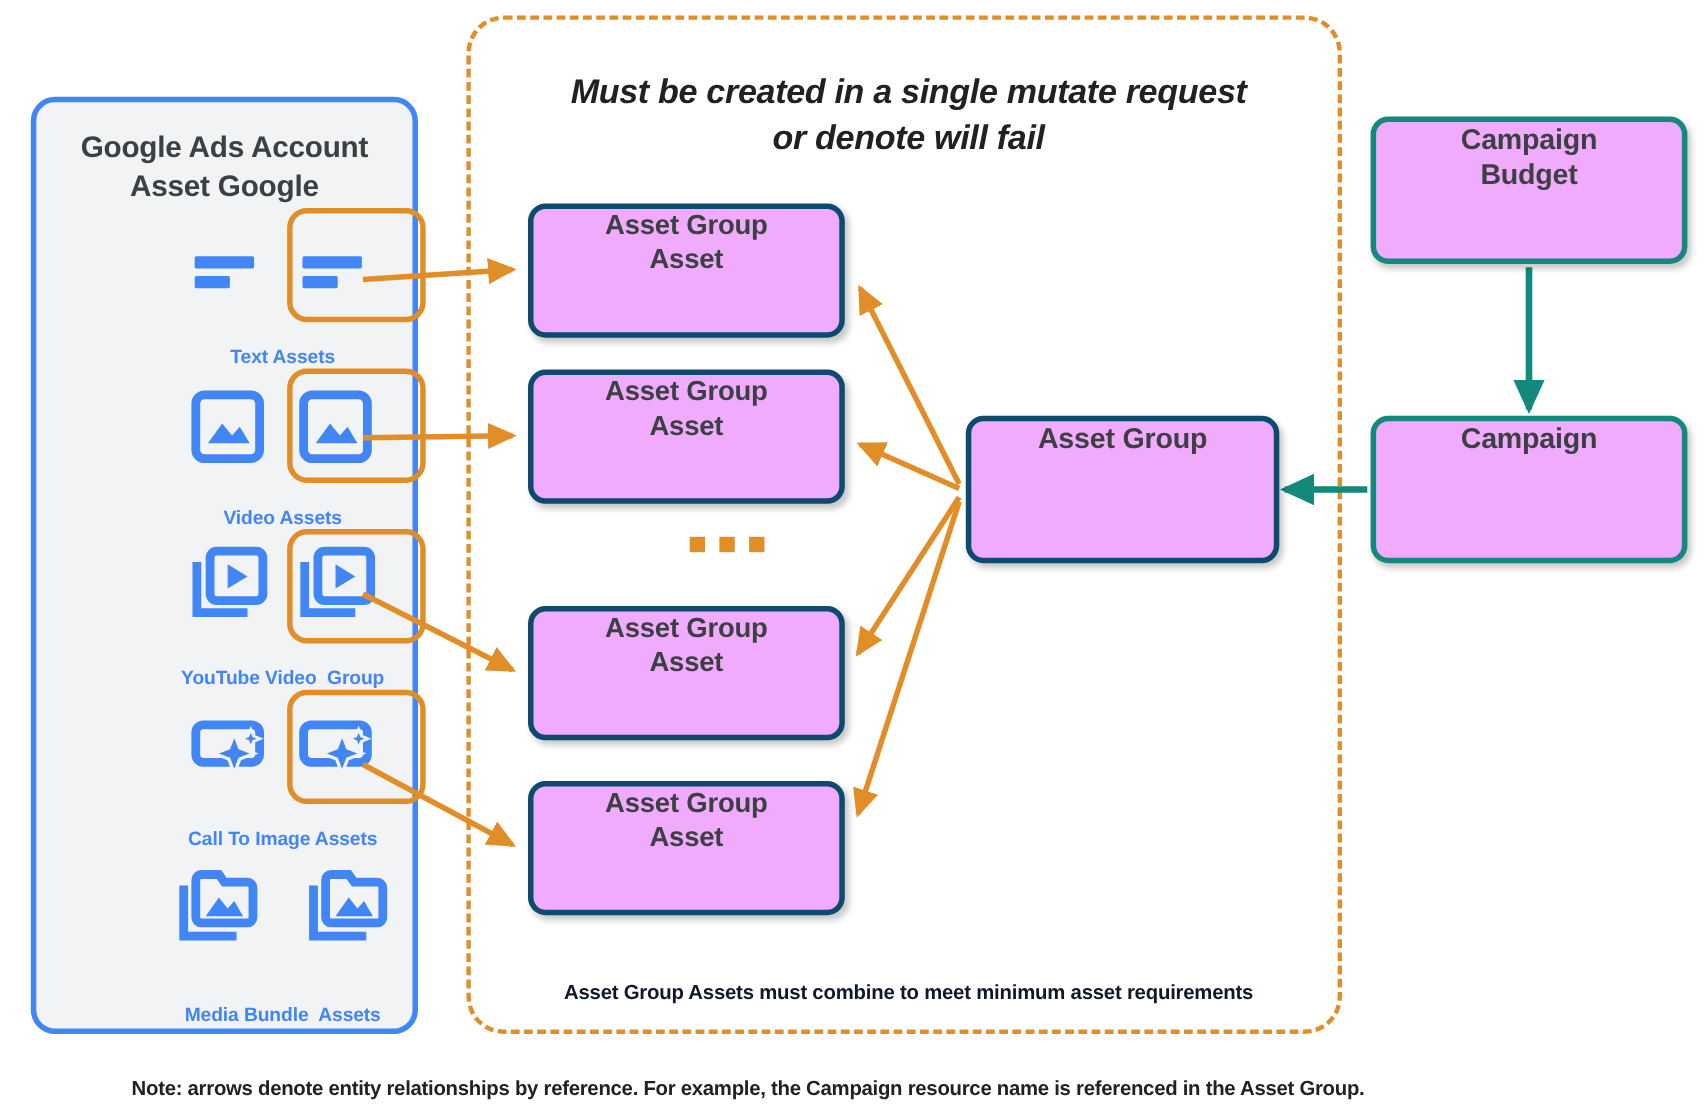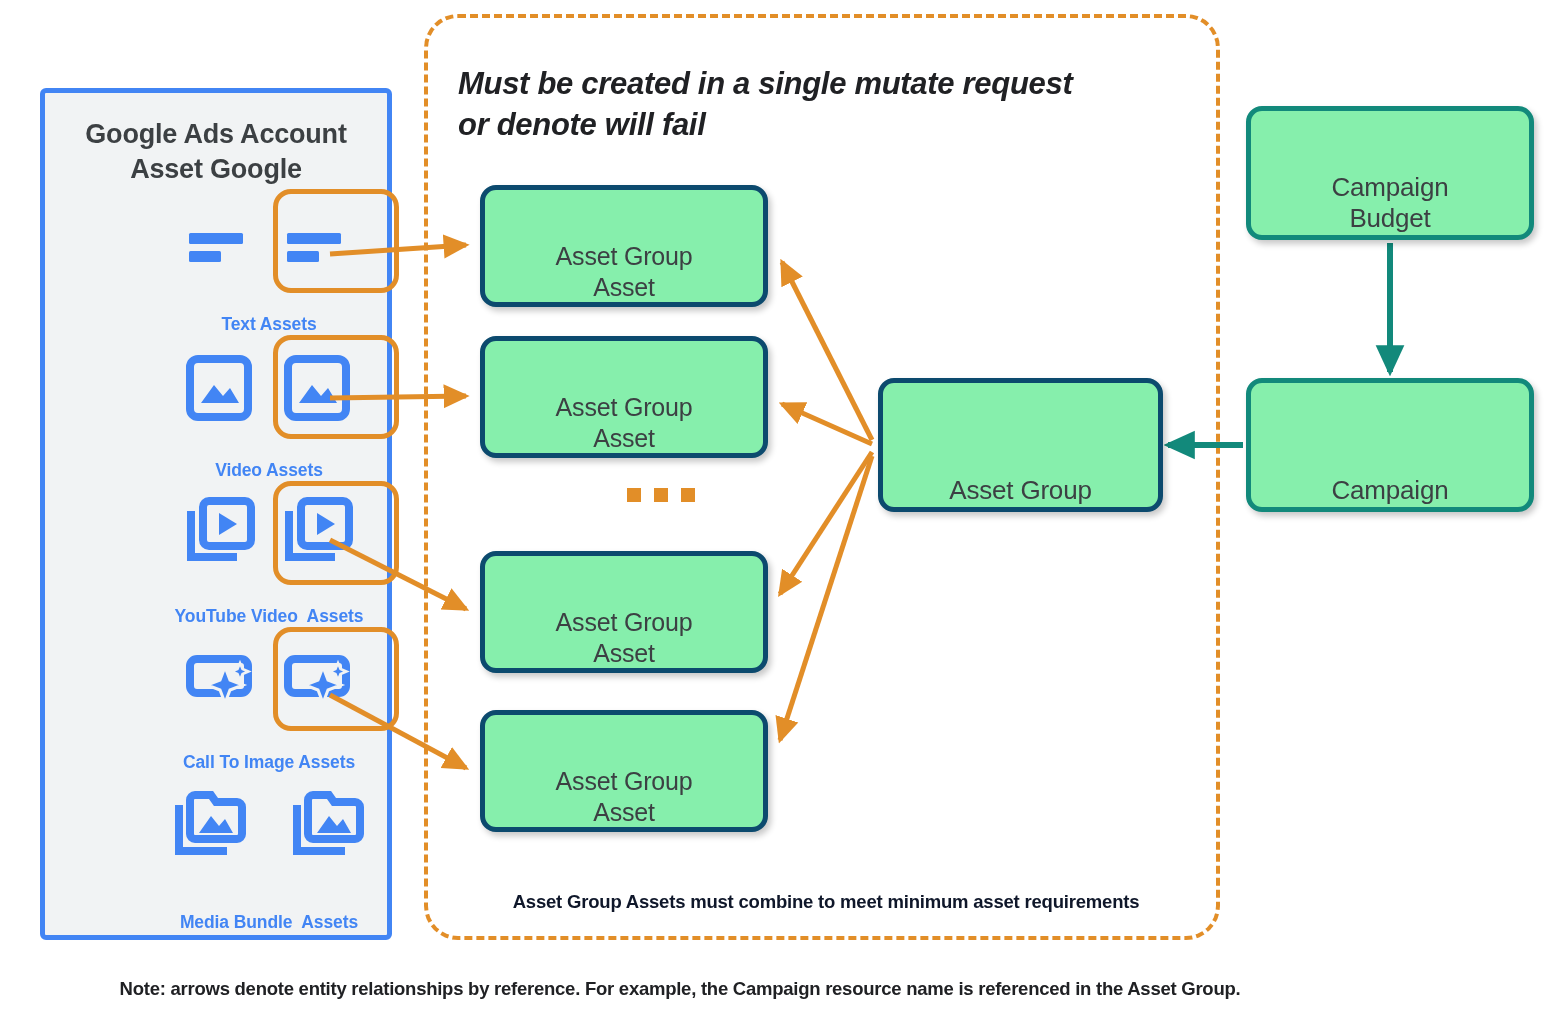--- a/index.html
+++ b/index.html
@@ -9,23 +9,22 @@
     -webkit-font-smoothing:antialiased;
   }
   #stage{position:absolute;left:0;top:0;width:1552px;height:1017px;}
   .abs{position:absolute;}
 
   
   #sidebar{
     left:28px;top:88px;width:352px;height:852px;
     background:#f1f3f4;
     border:5px solid #4285F4;
-    border-radius:6px;
+    border-radius:22px;
     box-sizing:border-box;
-    margin-left:12px;
   }
   #sidebar-title{
     position:absolute;left:0;top:24px;width:100%;
     text-align:center;
     font-size:27px;font-weight:700;color:#3c4043;
     line-height:1.28;letter-spacing:-0.2px;
   }
 
   .asset-row{position:absolute;left:0;width:352px;padding-left:48px;}
   .icon-pair{position:relative;height:92px;}
@@ -48,38 +47,38 @@
   
   #dashed{
     left:424px;top:14px;width:796px;height:926px;
     border:4px dashed #E28E28;
     border-radius:34px;
     box-sizing:border-box;
     background:#ffffff;
   }
   #dashed-title{
     position:absolute;left:30px;top:46px;width:736px;
-    text-align:left;
+    text-align:center;
     font-size:31px;font-weight:700;font-style:italic;color:#202124;
     line-height:1.32;letter-spacing:-0.3px;
   }
   #dashed-footer{
     position:absolute;left:20px;top:873px;width:756px;
     text-align:center;font-size:18.5px;font-weight:700;color:#0f172a;
     letter-spacing:-0.2px;
   }
 
   
   .node{
     position:absolute;box-sizing:border-box;
-    background:#86efac;
+    background:#f0abfc;
     border-radius:16px;
-    display:flex;align-items:flex-end;justify-content:center;
+    display:flex;align-items:flex-start;justify-content:center;
     text-align:center;
-    color:#3c4043;font-weight:400;
+    color:#3c4043;font-weight:700;
     box-shadow:3px 4px 6px rgba(0,0,0,0.22);
     line-height:1.22;
     letter-spacing:-0.2px;
   }
   .node.orange{border:5px solid #0c4a6e;}
   .node.teal{border:5px solid #12897B;}
 
   .aga{width:288px;height:122px;font-size:25px;left:480px;}
   #aga-1{top:185px;}
   #aga-2{top:336px;}
@@ -163,21 +162,21 @@
         </div>
         <div class="highlight-box"></div>
         <div class="ic right">
           <svg viewBox="0 0 78 78" width="78" height="78" aria-hidden="true">
             <path d="M10 22 L10 64 L52 64" fill="none" stroke="#4285F4" stroke-width="8" stroke-linecap="square"></path>
             <rect x="22" y="8" width="48" height="45" rx="6" fill="none" stroke="#4285F4" stroke-width="8"></rect>
             <path d="M38 20 L38 42 L56 31 Z" fill="#4285F4"></path>
           </svg>
         </div>
       </div>
-      <div class="row-label" style="top:113px;">YouTube Video  Assets</div>
+      <div class="row-label" style="top:113px;">YouTube Video  Group</div>
     </div>
 
     <div class="asset-row" style="top:546px;">
       <div class="icon-pair">
         <div class="ic left">
           <svg viewBox="0 0 78 78" width="78" height="78" aria-hidden="true">
             <rect x="9" y="20" width="58" height="34" rx="7" fill="none" stroke="#4285F4" stroke-width="8"></rect>
             <path d="M44 64 L49 51 L62 46 L49 41 L44 28 L39 41 L26 46 L39 51 Z" fill="#4285F4" stroke="#f1f3f4" stroke-width="3"></path>
             <path d="M59 24 L61.5 30 L67.5 32.5 L61.5 35 L59 41 L56.5 35 L50.5 32.5 L56.5 30 Z" fill="#4285F4" stroke="#f1f3f4" stroke-width="2.5"></path>
           </svg>

